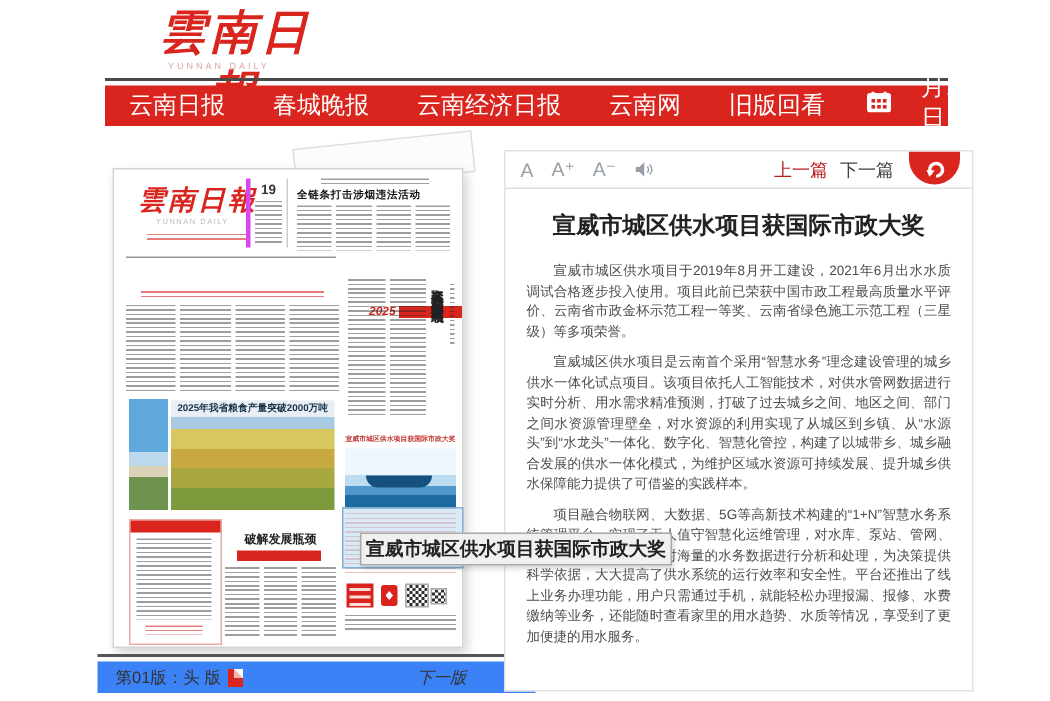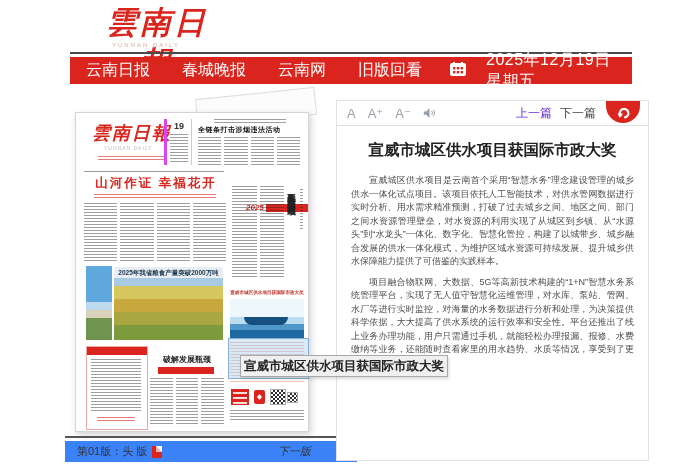--- a/index.html
+++ b/index.html
@@ -106,39 +106,40 @@
     border-left-color:#f0b4b1;border-bottom-color:#f0b4b1;}
   .pager .nx{margin-left:auto;margin-right:46px;cursor:pointer;font-style:italic;}
 
   
   .panel{left:336px;top:100px;width:311px;height:359px;background:#fff;border:1px solid #e2e2e2;
          overflow:hidden;}
   .tbar{height:24px;border-bottom:1px solid #ddd;display:flex;align-items:center;
         padding-left:10px;color:#96a0aa;font-size:13px;}
   .tbar .fb{margin-right:12px;cursor:pointer;}
   .tbar .spk{cursor:pointer;display:flex;align-items:center;}
-  .tbar .pv{margin-left:auto;color:#6d28d9;font-size:12px;cursor:pointer;}
+  .tbar .pv{margin-left:auto;color:#b91c1c;font-size:12px;cursor:pointer;}
   .tbar .nxb{margin:0 52px 0 8px;color:#444;font-size:12px;cursor:pointer;text-align:right;}
   .badge{position:absolute;right:8px;top:0;width:34px;height:22px;background:#d9251d;
          border-radius:0 0 17px 17px;display:flex;align-items:center;justify-content:center;
          cursor:pointer;z-index:3;}
   .a-title{text-align:center;font-size:15.5px;font-weight:bold;color:#222;margin:14px 10px 2px;}
   .a-body{padding:4px 14px 0;font-size:9px;color:#4d4d4d;line-height:13.5px;text-align:justify;}
   .a-body p{text-indent:2em;margin:7px 0;}
 </style>
 </head>
 <body>
 
 <div class="abs site-logo">雲南日報</div>
 <div class="abs site-logo-sub">YUNNAN DAILY</div>
 <div class="abs topline"></div>
 
 <div class="abs nav">
   <span class="item">云南日报</span>
   <span class="item">春城晚报</span>
+  <span class="item">云南经济日报</span>
   <span class="item">云南网</span>
   <span class="item">旧版回看</span>
   <span class="cal">
     <svg width="16" height="14" viewBox="0 0 16 14">
       <rect x="0" y="1" width="16" height="13" rx="2" fill="#fff"></rect>
       <rect x="3" y="0" width="2" height="3" fill="#fff"></rect>
       <rect x="11" y="0" width="2" height="3" fill="#fff"></rect>
       <g fill="#d9251d">
         <rect x="3" y="5" width="2.4" height="2.4"></rect>
           <rect x="6.8" y="5" width="2.4" height="2.4"></rect>
@@ -167,21 +168,20 @@
   <div class="abs np-kicker tx"></div>
   <div class="abs np-h1">全链条打击涉烟违法活动</div>
   <div class="abs np-cols-tr cols">
     <i class="tx"></i>
     <i class="tx"></i>
     <i class="tx"></i>
     <i class="tx"></i>
   </div>
 
   <div class="abs np-rule"></div>
-  <div class="abs np-h2">山河作证 幸福花开</div>
   <div class="abs np-h2sub tx-red"></div>
   <div class="abs np-cols-main cols">
     <i class="tx"></i>
     <i class="tx"></i>
     <i class="tx"></i>
     <i class="tx"></i>
   </div>
 
   <div class="abs np-2025">
     <b>2025</b>
@@ -255,16 +255,17 @@
     <span class="nxb">下一篇</span>
   </div>
   <div class="badge">
     <svg width="15" height="15" viewBox="0 0 20 20">
       <path d="M6 14 A5.7 5.7 0 1 1 12 16.5" fill="none" stroke="#fff" stroke-width="3" stroke-linecap="round"></path>
       <path d="M2.2 11 L9.5 11.6 L4.8 17 Z" fill="#fff"></path>
     </svg>
   </div>
   <div class="a-title">宣威市城区供水项目获国际市政大奖</div>
   <div class="a-body">
+    <p>宣威市城区供水项目于2019年8月开工建设，2021年6月出水水质调试合格逐步投入使用。项目此前已荣获中国市政工程最高质量水平评价、云南省市政金杯示范工程一等奖、云南省绿色施工示范工程（三星级）等多项荣誉。</p>
     <p>宣威城区供水项目是云南首个采用“智慧水务”理念建设管理的城乡供水一体化试点项目。该项目依托人工智能技术，对供水管网数据进行实时分析、用水需求精准预测，打破了过去城乡之间、地区之间、部门之间水资源管理壁垒，对水资源的利用实现了从城区到乡镇、从“水源头”到“水龙头”一体化、数字化、智慧化管控，构建了以城带乡、城乡融合发展的供水一体化模式，为维护区域水资源可持续发展、提升城乡供水保障能力提供了可借鉴的实践样本。</p>
     <p>项目融合物联网、大数据、5G等高新技术构建的“1+N”智慧水务系统管理平台，实现了无人值守智慧化运维管理，对水库、泵站、管网、水厂等进行实时监控，对海量的水务数据进行分析和处理，为决策提供科学依据，大大提高了供水系统的运行效率和安全性。平台还推出了线上业务办理功能，用户只需通过手机，就能轻松办理报漏、报修、水费缴纳等业务，还能随时查看家里的用水趋势、水质等情况，享受到了更加便捷的用水服务。</p>
   </div>
 </div>
 
 </body></html>

